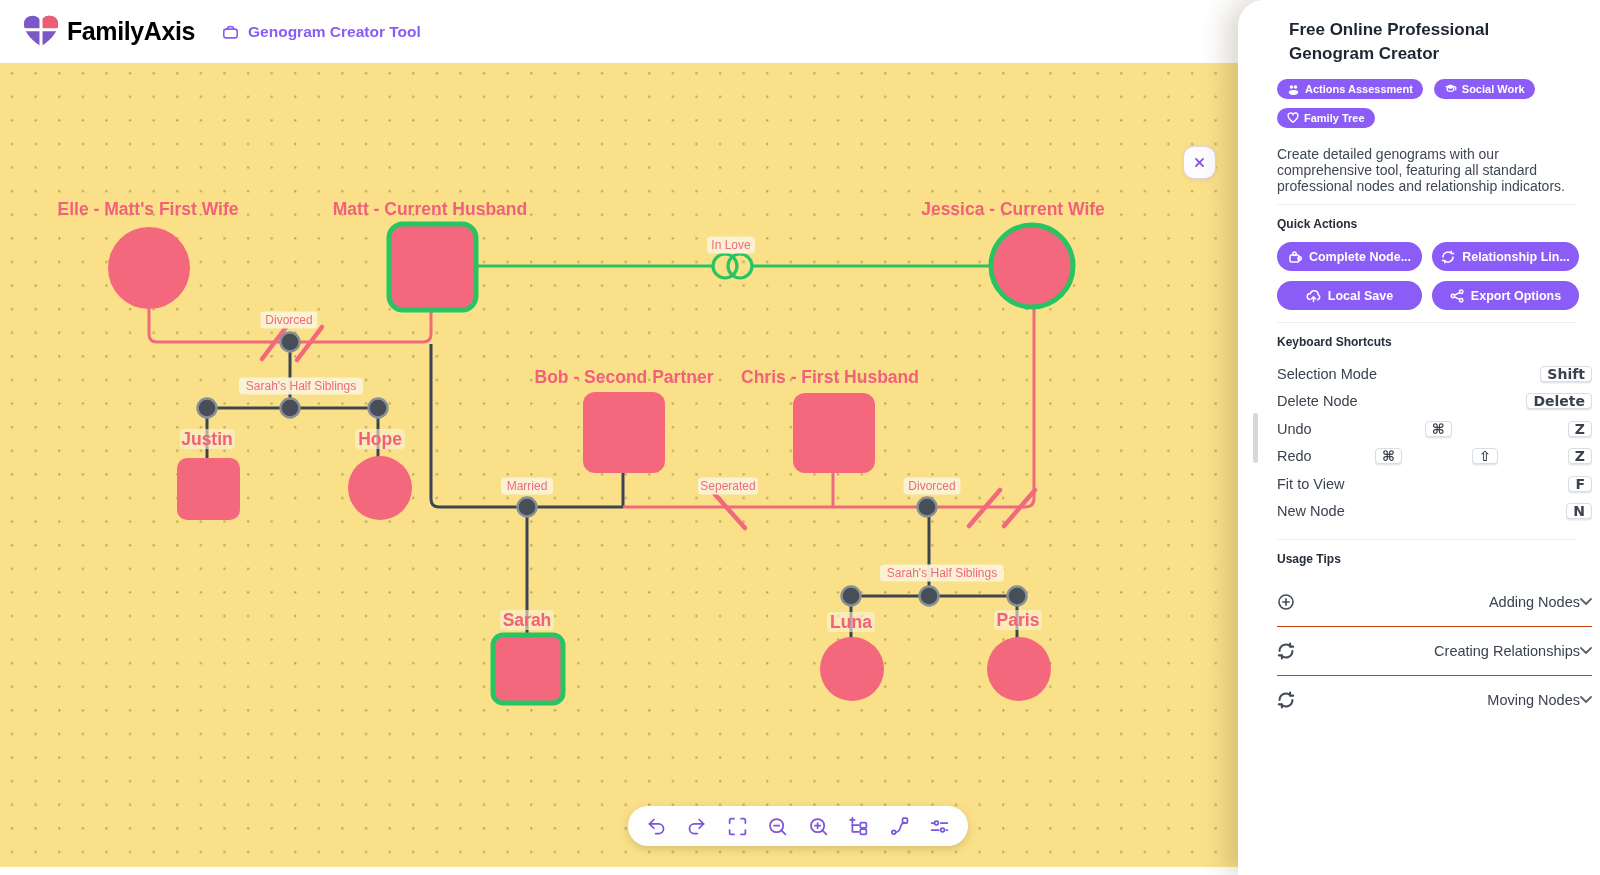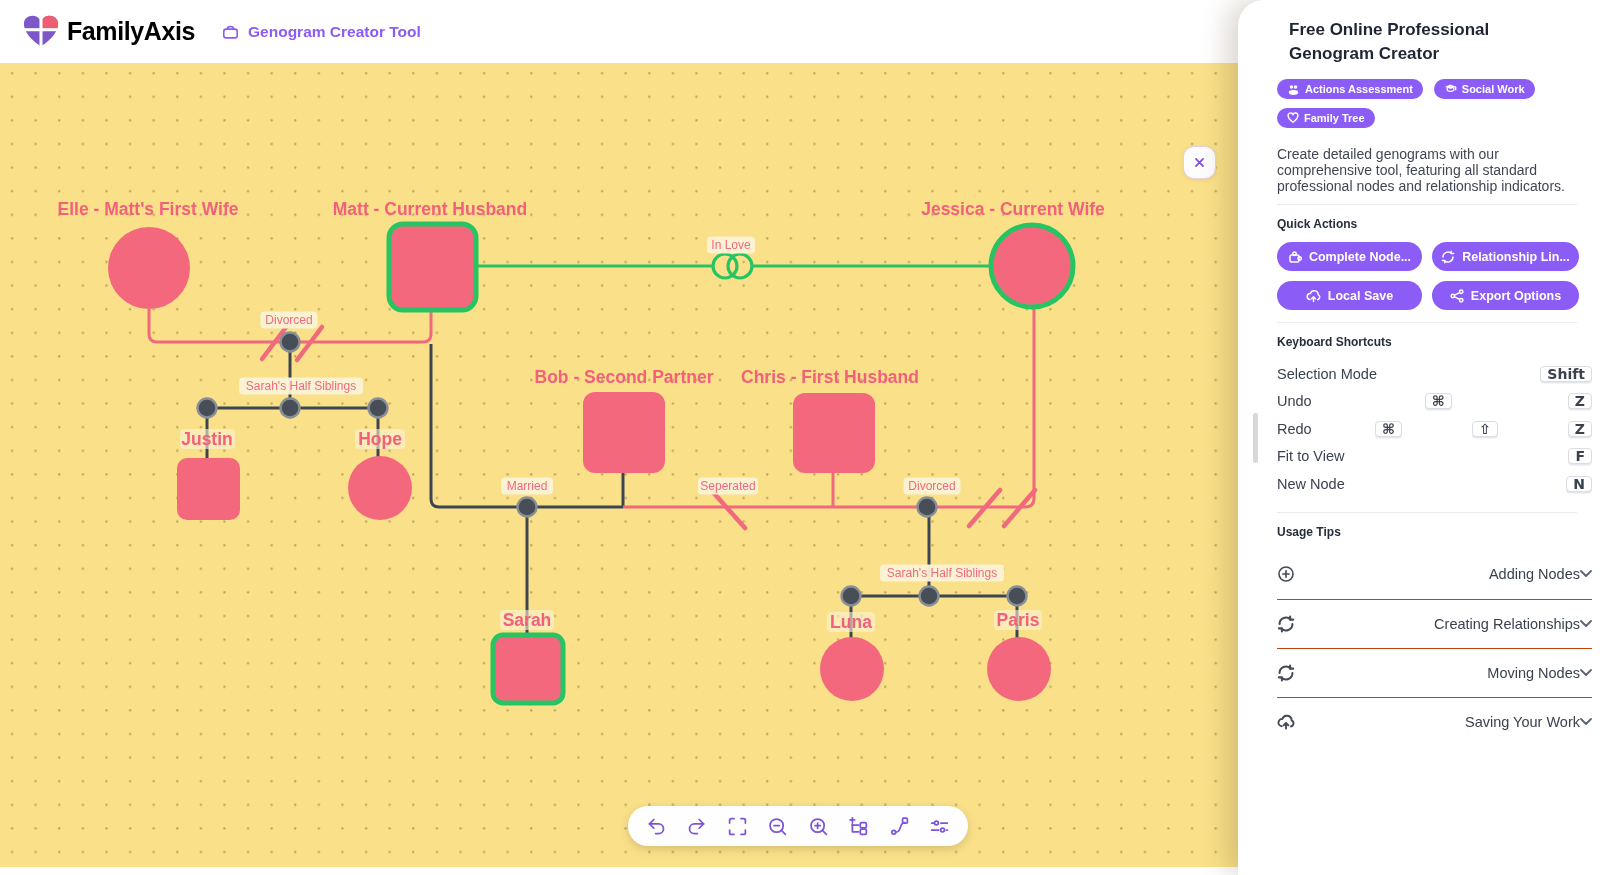--- a/index.html
+++ b/index.html
@@ -356,20 +356,24 @@
 
     <div class="divider"></div>
 
     <div class="sect-head">Keyboard Shortcuts</div>
     <div>
       <div class="sc-row">
         <span class="sc-label">Selection Mode</span>
         <span class="key">Shift</span>
       </div>
       <div class="sc-row">
+        <span class="sc-label">Delete Node</span>
+        <span class="key">Delete</span>
+      </div>
+      <div class="sc-row">
         <span class="sc-label">Undo</span>
         <span class="key">⌘</span>
         <span class="key" style="margin-left:116px">Z</span>
       </div>
       <div class="sc-row">
         <span class="sc-label">Redo</span>
         <span class="key">⌘</span>
         <span class="key" style="margin-left:70px">⇧</span>
         <span class="key" style="margin-left:70px">Z</span>
       </div>
@@ -410,26 +414,16 @@
       <div class="tip-row">
         <svg class="tip-ic" width="18" height="18" viewBox="0 0 14 14">
           <path d="M12 7a5 5 0 0 1-8.6 3.5M2 7a5 5 0 0 1 8.6-3.5"></path>
           <path d="M10.2 1.2v2.4h2.4M3.8 12.8v-2.4H1.4"></path>
         </svg>
         <span class="tip-label">Moving Nodes</span>
         <svg class="chev" width="12" height="8" viewBox="0 0 12 8">
             <path d="m1 1 5 5 5-5"></path>
           </svg>
       </div>
-      <div class="tip-row">
-        <svg class="tip-ic" width="18" height="18" viewBox="0 0 15 14">
-          <path d="M4 10.5a3 3 0 0 1 .4-6A4 4 0 0 1 12.2 5.6a2.7 2.7 0 0 1-.7 5.1"></path>
-          <path d="M7.5 12.5V8M5.6 9.7l1.9-1.9 1.9 1.9"></path>
-        </svg>
-        <span class="tip-label">Saving Your Work</span>
-        <svg class="chev" width="12" height="8" viewBox="0 0 12 8">
-            <path d="m1 1 5 5 5-5"></path>
-          </svg>
-      </div>
     </div>
   </aside>
 
 </div>
 
 </body></html>

